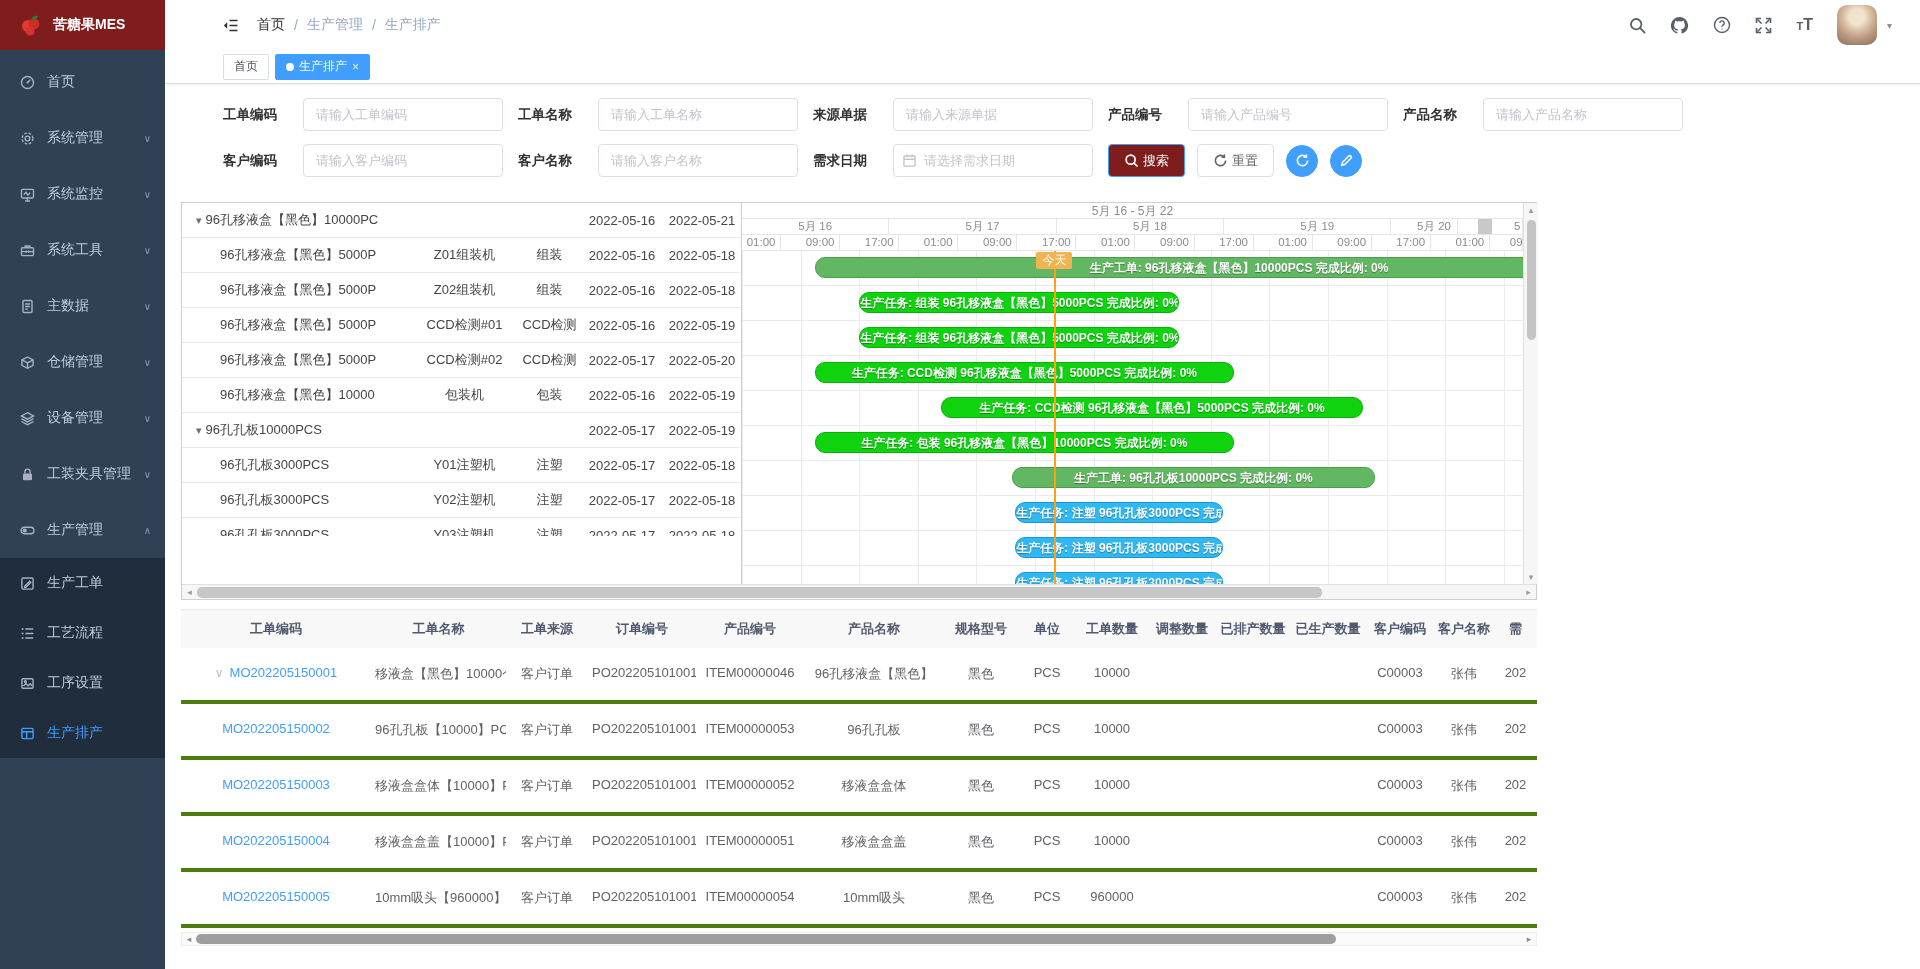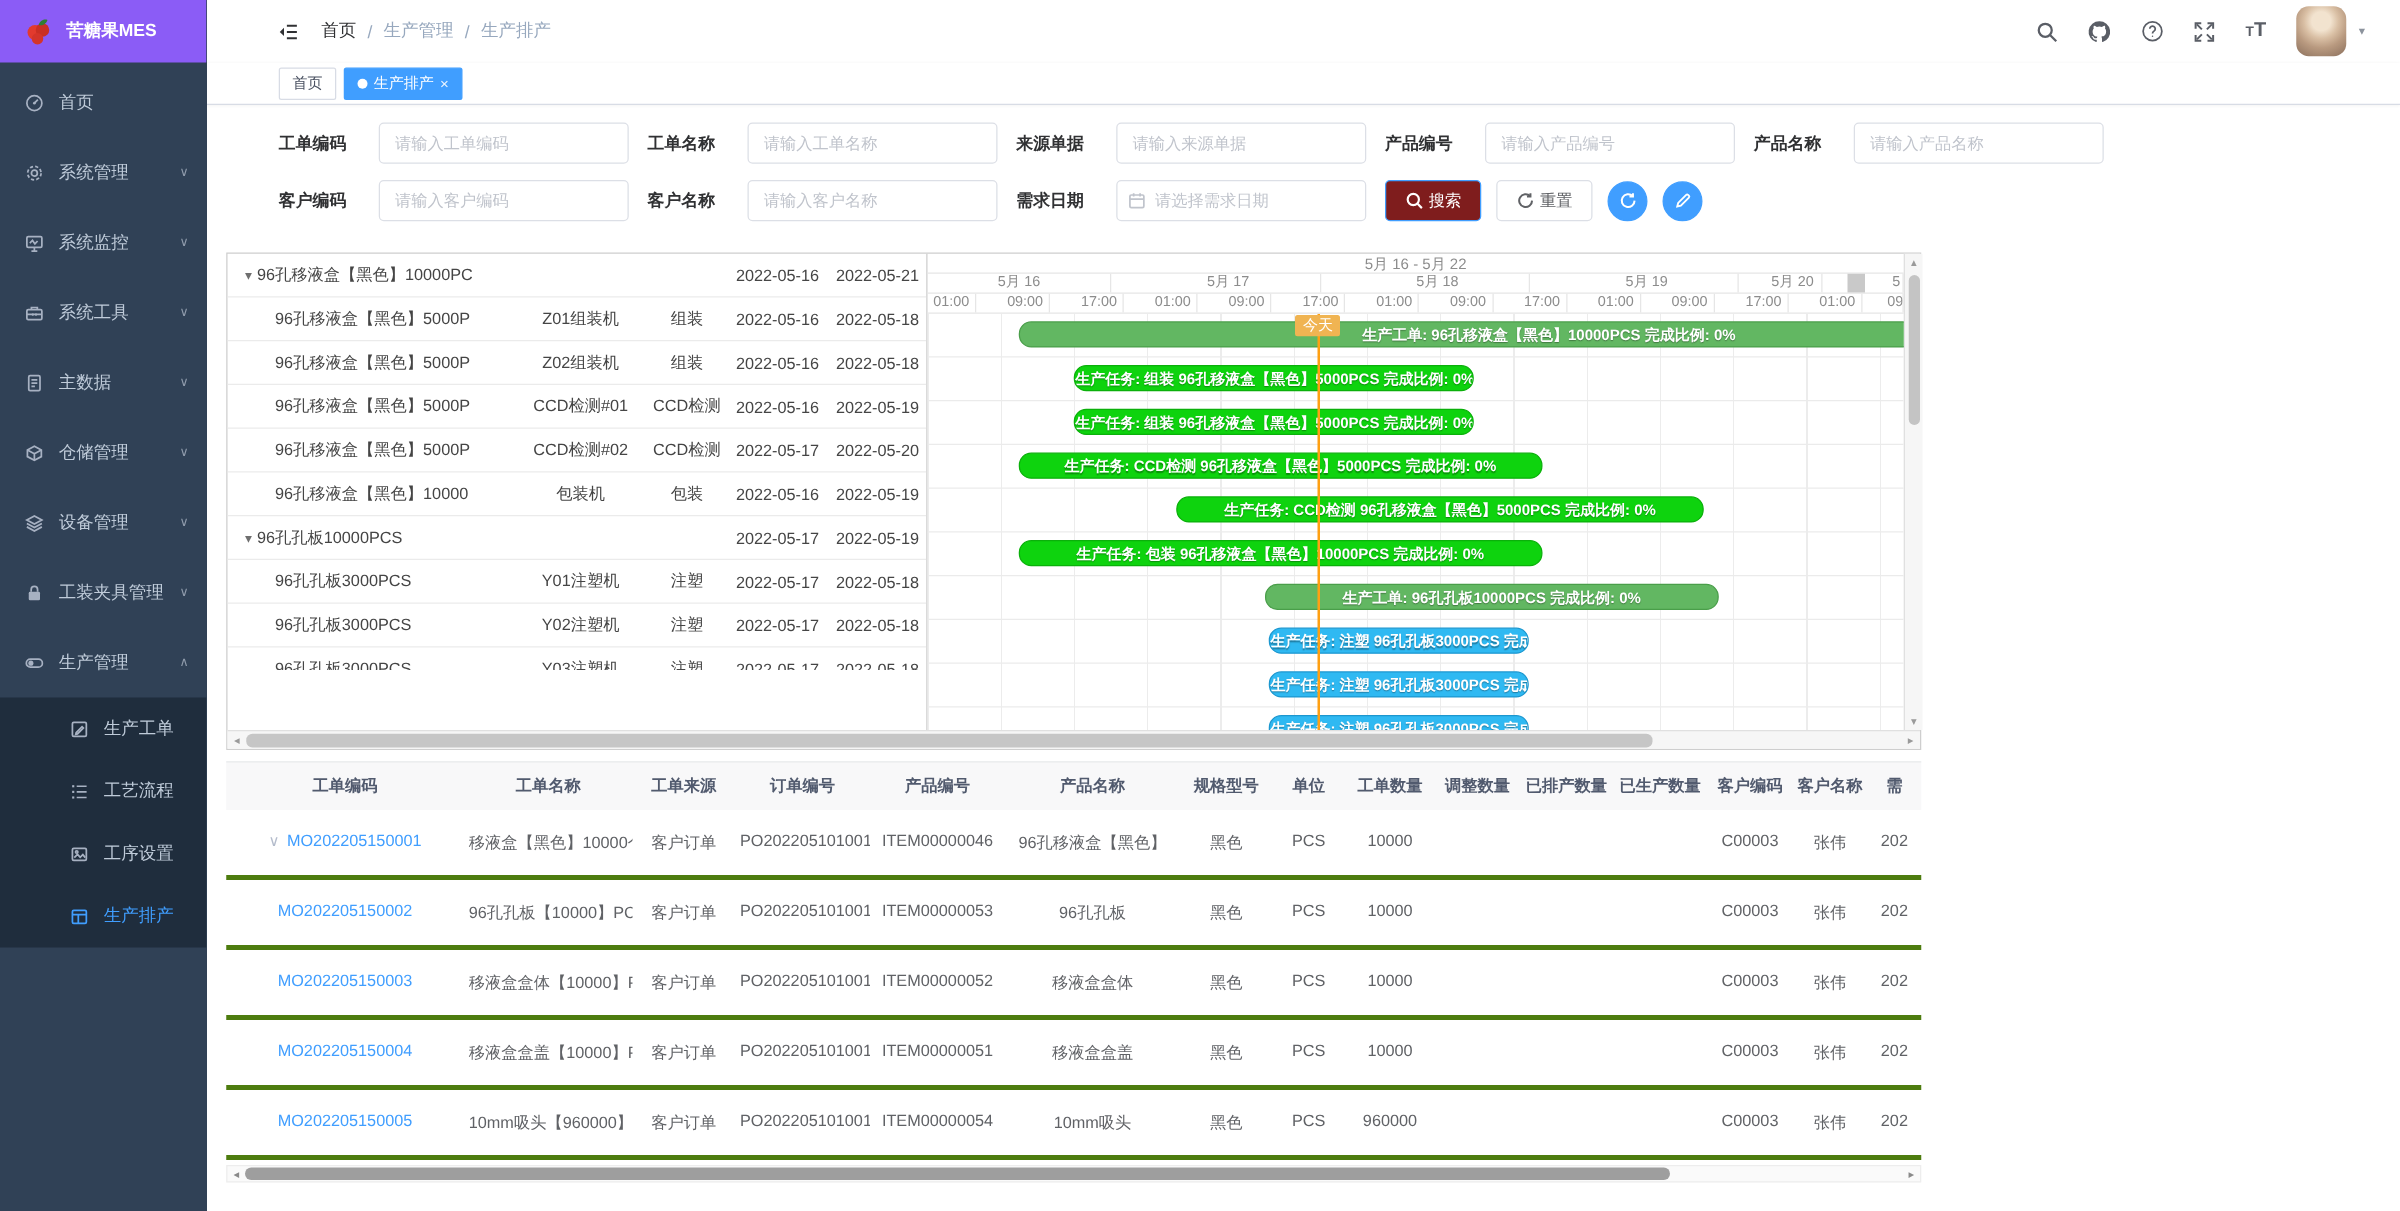--- a/index.html
+++ b/index.html
@@ -1,30 +1,30 @@
 <!DOCTYPE html>
 <html><head>
 <meta charset="utf-8">
 <style>
   *{margin:0;padding:0;box-sizing:border-box;}
   html,body{width:1920px;height:969px;overflow:hidden;background:#fff;
     font-family:"Liberation Sans","DejaVu Sans",sans-serif;font-size:13px;color:#303133;}
   svg{display:block;}
   
   .sidebar{position:fixed;left:0;top:0;width:165px;height:969px;background:#304156;z-index:10;}
-  .logo{height:50px;display:flex;align-items:center;gap:9px;padding-left:18px;background:#8b5cf6;}
+  .logo{height:50px;display:flex;align-items:center;gap:9px;padding-left:18px;background:#7f1d1d;}
   .logo-title{color:#fff;font-weight:bold;font-size:14px;}
   .menu{padding-top:4px;}
   .menu-item{height:56px;display:flex;align-items:center;gap:12px;padding:0 14px 0 20px;
     color:#bfcbd9;font-size:14px;cursor:pointer;}
   .menu-item .mi{color:#a7b1c2;flex:0 0 auto;}
   .menu-item .lbl{flex:1;white-space:nowrap;overflow:hidden;}
   .menu-item .arrow{color:#8f9bab;font-size:10px;}
   .submenu{background:#1f2d3d;}
-  .submenu .menu-item{height:50px;padding-left:56px;font-size:14px;justify-content:flex-end;}
+  .submenu .menu-item{height:50px;padding-left:20px;font-size:14px;justify-content:flex-end;}
   .menu-item.active{color:#409eff;}
   .menu-item.active .mi{color:#409eff;}
   
   .main{margin-left:165px;height:969px;position:relative;background:#fff;}
   .navbar{height:50px;display:flex;align-items:center;padding-left:58px;position:relative;}
   .hamburger{color:#303133;cursor:pointer;margin-right:18px;}
   .crumb{display:flex;align-items:center;gap:9px;font-size:14px;}
   .crumb .sep{color:#97a8be;}
   .crumb .c0{color:#303133;cursor:pointer;}
   .crumb .ci{color:#97a8be;}

